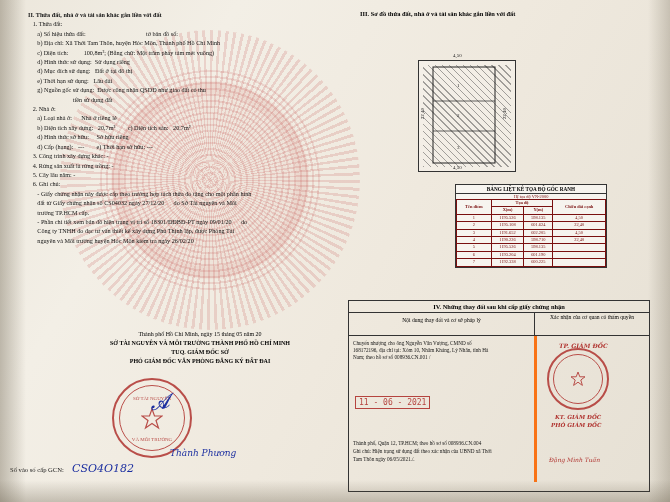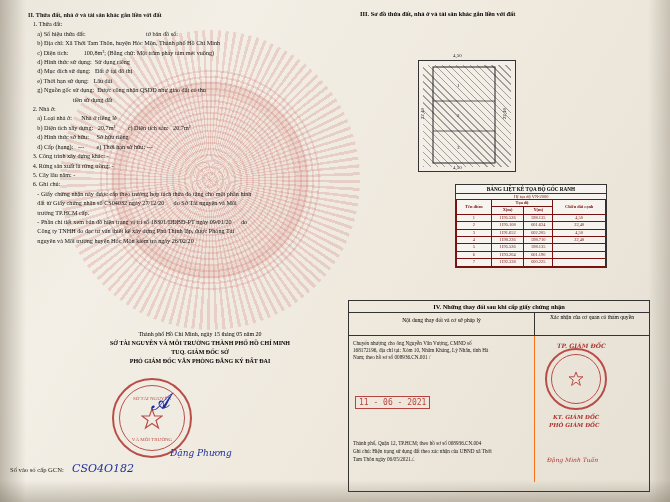--- a/index.html
+++ b/index.html
@@ -38,21 +38,21 @@
   #coordtbl table{border-collapse:collapse;width:100%;font-size:4.4px;}
   #coordtbl th,#coordtbl td{border:1px solid #7a1010;color:#7a1010;padding:0 1px;text-align:center;line-height:6.4px;}
   #coordtbl th{font-weight:bold;}
   
   #boxIV{position:absolute;left:348px;top:300px;width:300px;height:190px;border:1px solid #333;}
   #boxIV .hdr{font-size:6.4px;font-weight:bold;text-align:center;border-bottom:1px solid #333;padding:2px 0;}
   #boxIV .cols{display:flex;height:22px;border-bottom:1px solid #333;}
   #boxIV .c1{width:185px;border-right:1px solid #333;font-size:5.6px;text-align:center;padding-top:4px;}
   #boxIV .c2{flex:1;font-size:5.6px;text-align:center;padding-top:1px;line-height:7px;}
   #boxIV .body{display:flex;height:146px;}
-  #boxIV .bl{width:185px;border-right:1px solid #f97316;position:relative;}
+  #boxIV .bl{width:185px;border-right:3px solid #f97316;position:relative;}
   #boxIV .br{flex:1;position:relative;}
   .ivtext{position:absolute;font-size:5.2px;line-height:7.6px;color:#151515;white-space:pre;}
   
   #footL{position:absolute;left:60px;top:330px;width:280px;text-align:center;font-size:6px;line-height:9px;}
   
   .stamp{position:absolute;border:2px solid #b0332f;border-radius:50%;color:#b0332f;opacity:.85;}
   .handw{position:absolute;color:#1c2fa0;font-family:"DejaVu Serif",serif;font-style:italic;}
   .redw{position:absolute;color:#b0332f;font-family:"DejaVu Serif",serif;font-style:italic;}
   
   #wm{position:absolute;right:6px;top:4px;width:200px;height:56px;}
@@ -188,21 +188,21 @@
 
   <div class="stamp" style="left:112px;top:378px;width:76px;height:76px;">
     <div style="position:absolute;inset:5px;border:1px solid #b0332f;border-radius:50%;"></div>
     <div style="position:absolute;left:0;right:0;top:16px;text-align:center;font-size:5px;">SỞ TÀI NGUYÊN</div>
     <div style="position:absolute;left:0;right:0;bottom:14px;text-align:center;font-size:5px;">VÀ MÔI TRƯỜNG</div>
     <svg width="22" height="22" style="position:absolute;left:27px;top:28px;">
       <polygon points="11,1 13.5,8 21,8 15,12.5 17.5,20 11,15.5 4.5,20 7,12.5 1,8 8.5,8" fill="none" stroke="#b0332f" stroke-width="1.2"></polygon>
     </svg>
   </div>
   <div class="handw" style="left:150px;top:390px;font-size:20px;transform:rotate(-8deg);">𝓐</div>
-  <div class="handw" style="left:170px;top:448px;font-size:9px;">Đặng Phương</div>
+  <div class="handw" style="left:170px;top:448px;font-size:9px;">Thành Phương</div>
 
   <div class="txt" style="left:10px;top:466px;font-size:6.6px;">Số vào sổ cấp GCN:</div>
   <div class="handw" style="left:72px;top:462px;font-size:11px;">CSO4O182</div>
 
   <div id="boxIV">
     <div class="hdr">IV. Những thay đổi sau khi cấp giấy chứng nhận</div>
     <div class="cols">
       <div class="c1">Nội dung thay đổi và cơ sở pháp lý</div>
       <div class="c2">Xác nhận của cơ quan
 có thẩm quyền</div>

